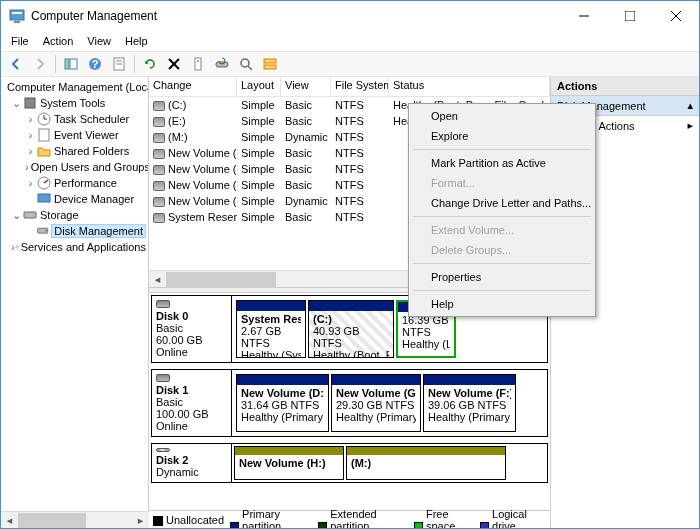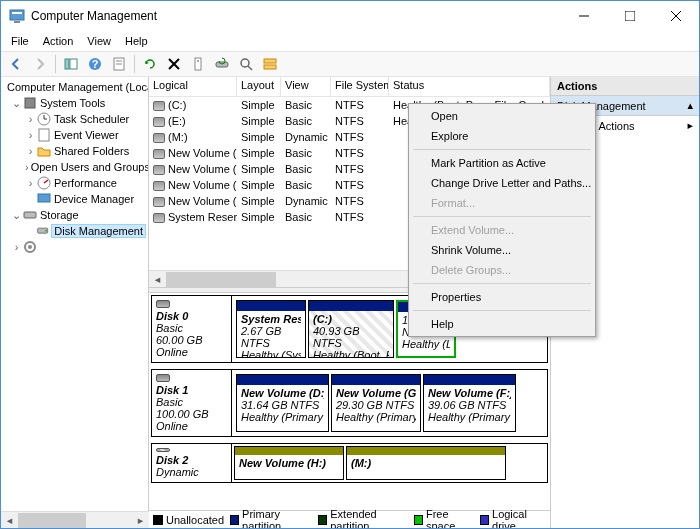--- a/index.html
+++ b/index.html
@@ -24,31 +24,31 @@
 .tico { width: 16px; height: 16px; margin-right: 2px; display:inline-flex;align-items:center;justify-content:center;}
 .tsel { background: #cce8ff; border: 1px solid #99d1ff; }
 .center { flex: 1; display: flex; flex-direction: column; border-right: 1px solid #ccc; overflow: hidden; }
 .grid { flex: 0 0 210px; overflow: hidden; display:flex;flex-direction:column;}
 .ghead { display: flex; background: #fff; border-bottom: 1px solid #e5e5e5; height: 20px; }
 .gh { border-right: 1px solid #e5e5e5; padding: 2px 4px; overflow:hidden;white-space:nowrap;}
 .grow { display: flex; height: 16px; align-items:center;}
 .gc { padding: 0 4px; overflow: hidden; white-space: nowrap; }
 .c0{width:88px}.c1{width:44px}.c2{width:50px}.c3{width:58px}.c4{flex:1}
 .divh { height: 6px; background: #f0f0f0; border-top:1px solid #ccc;border-bottom:1px solid #ccc;cursor:row-resize;}
-.disks { flex: 1; overflow: hidden; padding: 2px; font-style: italic; }
+.disks { flex: 1; overflow: hidden; padding: 2px; }
 .diskrow { display: flex; border: 1px solid #000; margin-bottom: 6px; height: 68px; }
 .diskhead { width: 80px; border-right: 1px solid #000; padding: 4px; display:flex;flex-direction:column;}
 .diskhead .dname { font-weight: bold; }
 .diskvols { flex: 1; display: flex; padding: 4px; gap: 2px; }
 .vol { border: 1px solid #000; padding: 2px 4px; overflow: hidden; position:relative;}
 .vol .vbar { position:absolute;top:0;left:0;right:0;height:10px;}
 .vol .vtxt { margin-top: 10px; font-size:10px;line-height:12px;}
 .vname{font-weight:bold;white-space:nowrap;overflow:hidden;}
 .legend { height: 18px; border-top: 1px solid #ccc; display: flex; align-items: center; padding: 0 4px; gap: 6px; font-size:10px;}
-.lg { display: flex; align-items: center; gap: 3px; }
+.lg { display: flex; align-items: flex-end; gap: 3px; }
 .lbox { width: 10px; height: 10px; border:1px solid #000;}
 .actions { width: 148px; display:flex;flex-direction:column;}
 .acthead { background: #e8e8e8; padding: 3px 6px; font-weight: bold; border-bottom:1px solid #ccc;}
 .actgroup { background: #d6e5f3; padding: 3px 6px; border-bottom:1px solid #ccc;display:flex;align-items:center;}
 .actitem { padding: 3px 6px 3px 20px; display:flex;align-items:center;}
 .ctxmenu { position: absolute; left: 408px; top: 103px; width: 188px; background: #f0f0f0; border: 1px solid #a0a0a0; box-shadow: 2px 2px 4px rgba(0,0,0,0.3); padding: 2px; }
 .ctxi { padding: 4px 20px; white-space:nowrap;}
 .ctxi.dis { color: #a0a0a0; }
 .ctxsep { height: 1px; background: #d0d0d0; margin: 3px 2px; }
 .hscroll { height: 17px; background: #f0f0f0; border-top:1px solid #ddd;display:flex;align-items:center;}
@@ -270,27 +270,28 @@
           <span class="tsel" style="padding:0 2px">Disk Management</span>
         </div>
       <div class="tnode" style="padding-left:8px">
           <span class="tw">›</span>
           <span class="tico">
             <svg viewBox="0 0 16 16">
               <circle cx="8" cy="8" r="5" fill="none" stroke="#888" stroke-width="2"></circle>
               <circle cx="8" cy="8" r="2" fill="#888"></circle>
             </svg>
           </span>
+          <span>Services and Applications</span>
         </div>
     </div>
 
     <div class="center">
       <div class="grid">
         <div class="ghead">
-          <div class="gh c0">Logical</div>
+          <div class="gh c0">Change</div>
           <div class="gh c1">Layout</div>
           <div class="gh c2">View</div>
           <div class="gh c3">File System</div>
           <div class="gh c4">Status</div>
         </div>
         <div id="gridbody">
             <div class="grow">
               <div class="gc c0"><span style="display:inline-block;width:12px;height:10px;background:linear-gradient(#999,#ccc);border-radius:2px;border:1px solid #666;margin-right:3px;vertical-align:middle"></span>(C:)</div>
               <div class="gc c1">Simple</div>
               <div class="gc c2">Basic</div>
@@ -499,23 +500,22 @@
       </div>
       <div class="sbtn">▸</div>
     </div>
 </div>
 
 <div class="ctxmenu">
   <div class="ctxi">Open</div>
   <div class="ctxi">Explore</div>
   <div class="ctxsep"></div>
   <div class="ctxi">Mark Partition as Active</div>
+  <div class="ctxi dis">Format...</div>
   <div class="ctxi">Change Drive Letter and Paths...</div>
-  <div class="ctxi dis">Format...</div>
   <div class="ctxsep"></div>
   <div class="ctxi dis">Extend Volume...</div>
-  <div class="ctxi">Shrink Volume...</div>
   <div class="ctxi dis">Delete Groups...</div>
   <div class="ctxsep"></div>
   <div class="ctxi">Properties</div>
   <div class="ctxsep"></div>
   <div class="ctxi">Help</div>
 </div>
 
 </body></html>

